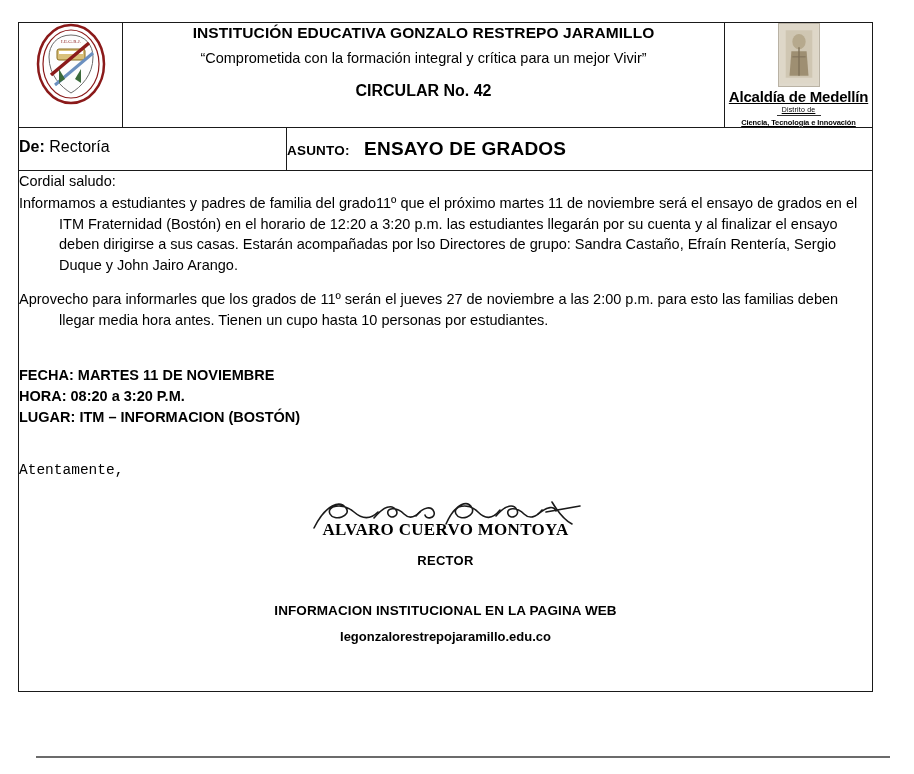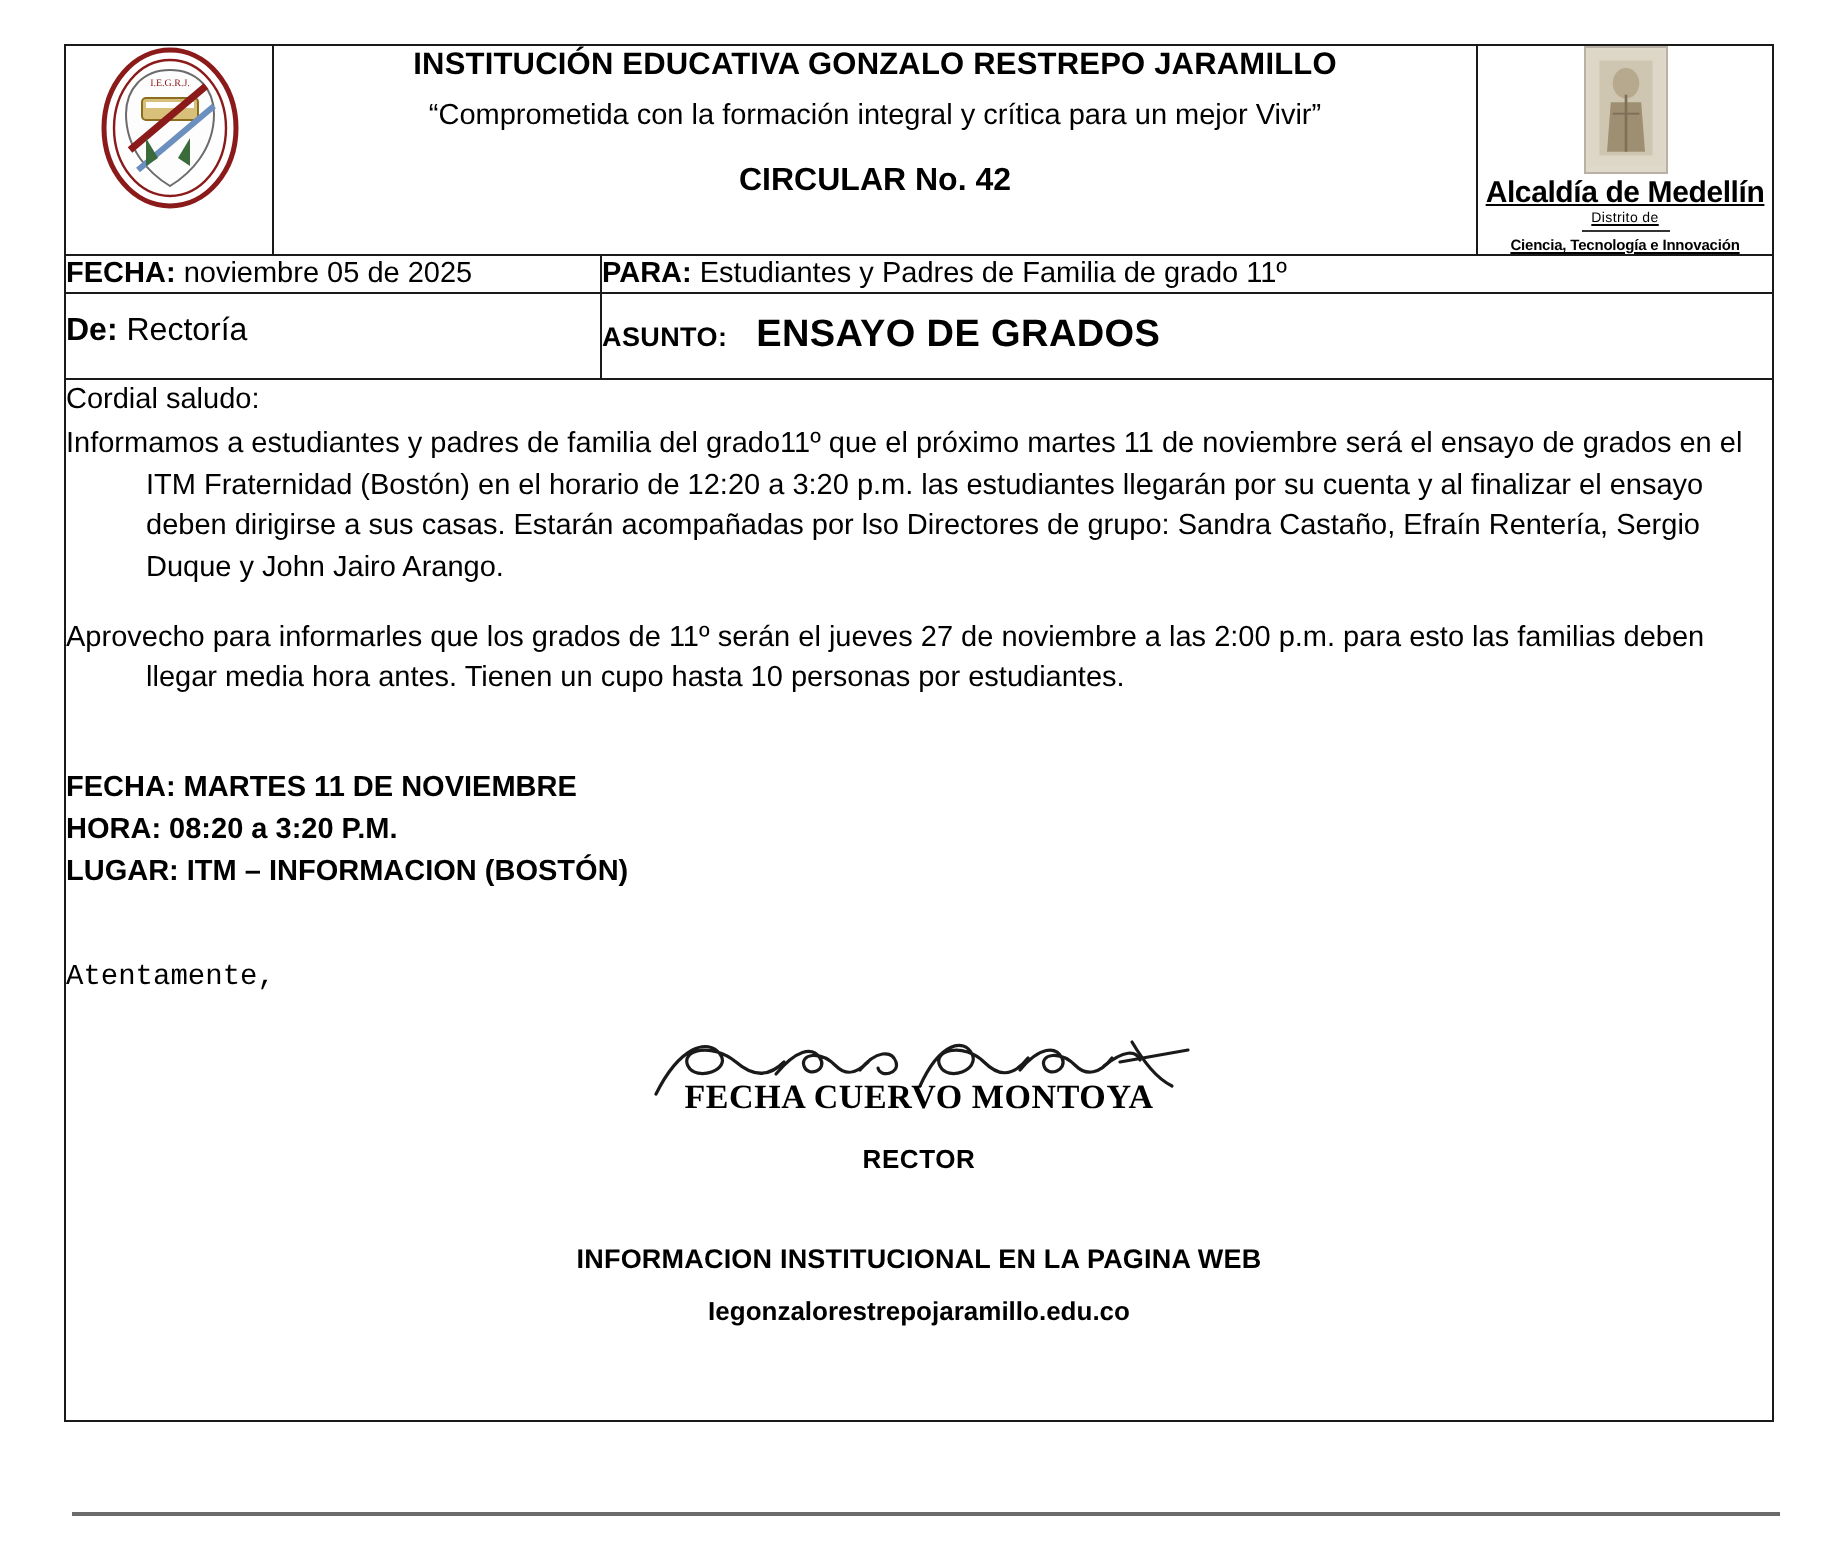--- a/index.html
+++ b/index.html
@@ -11,21 +11,21 @@
     width: 914px;
     height: 774px;
     font-family: "Liberation Sans", sans-serif;
     color: #000000;
     position: relative;
     overflow: hidden;
   }
 
   .page {
     position: absolute;
-    left: 32px;
+    left: 18px;
     top: 22px;
     width: 854px;
   }
 
   .doc-table {
     border-collapse: collapse;
     width: 100%;
     table-layout: fixed;
   }
   .doc-table td {
@@ -259,30 +259,20 @@
             <path d="M13 34 L27 34" stroke="#7d7058" stroke-width="1"></path>
           </svg>
         </div>
         <div class="alcaldia-name">Alcaldía de Medellín</div>
         <div class="alcaldia-sub1">Distrito de</div>
         <div class="alcaldia-rule"></div>
         <div class="alcaldia-sub2">Ciencia, Tecnología e Innovación</div>
       </td>
     </tr>
 
-    <tr>
-      <td class="meta-cell left" colspan="2">
-        <span class="meta-lbl">FECHA:</span>
-        <span>noviembre 05 de 2025</span>
-      </td>
-      <td class="meta-cell" colspan="2">
-        <span class="meta-lbl">PARA:</span>
-        <span>Estudiantes y Padres de Familia de grado 11º</span>
-      </td>
-    </tr>
 
     <tr>
       <td class="meta-cell left tall" colspan="2">
         <span class="de-lbl">De:</span>
         <span class="de-val">Rectoría</span>
       </td>
       <td class="meta-cell tall" colspan="2">
         <span class="asunto-lbl">ASUNTO:</span>
         <span class="asunto-val">ENSAYO DE GRADOS</span>
       </td>
@@ -312,21 +302,21 @@
                   <path d="M78 20 C88 8 96 6 100 12 C104 18 94 22 92 16 C90 10 100 8 108 16 C113 21 118 20 124 14"></path>
                   <path d="M120 18 C128 8 136 8 138 14 C140 20 130 22 129 17"></path>
                   <path d="M150 26 C160 4 172 2 176 10 C180 18 164 24 160 16 C156 8 172 4 182 14 C189 21 196 22 204 12"></path>
                   <path d="M200 18 C210 6 218 6 221 12 C224 18 214 22 212 16 C210 10 220 8 228 16 C233 21 240 20 246 12"></path>
                   <path d="M242 16 C252 8 258 8 260 13"></path>
                   <path d="M256 4 C262 14 268 22 276 26"></path>
                   <path d="M250 14 L284 8"></path>
                 </g>
               </svg>
             </div>
-            <div class="rector-name">FECHA CUERVO MONTOYA</div>
+            <div class="rector-name">ALVARO CUERVO MONTOYA</div>
             <div class="rector-title">RECTOR</div>
           </div>
 
           <div class="web-info">INFORMACION INSTITUCIONAL EN LA PAGINA WEB</div>
           <div class="web-url">Iegonzalorestrepojaramillo.edu.co</div>
         </div>
       </td>
     </tr>
   </tbody>
     </table>

